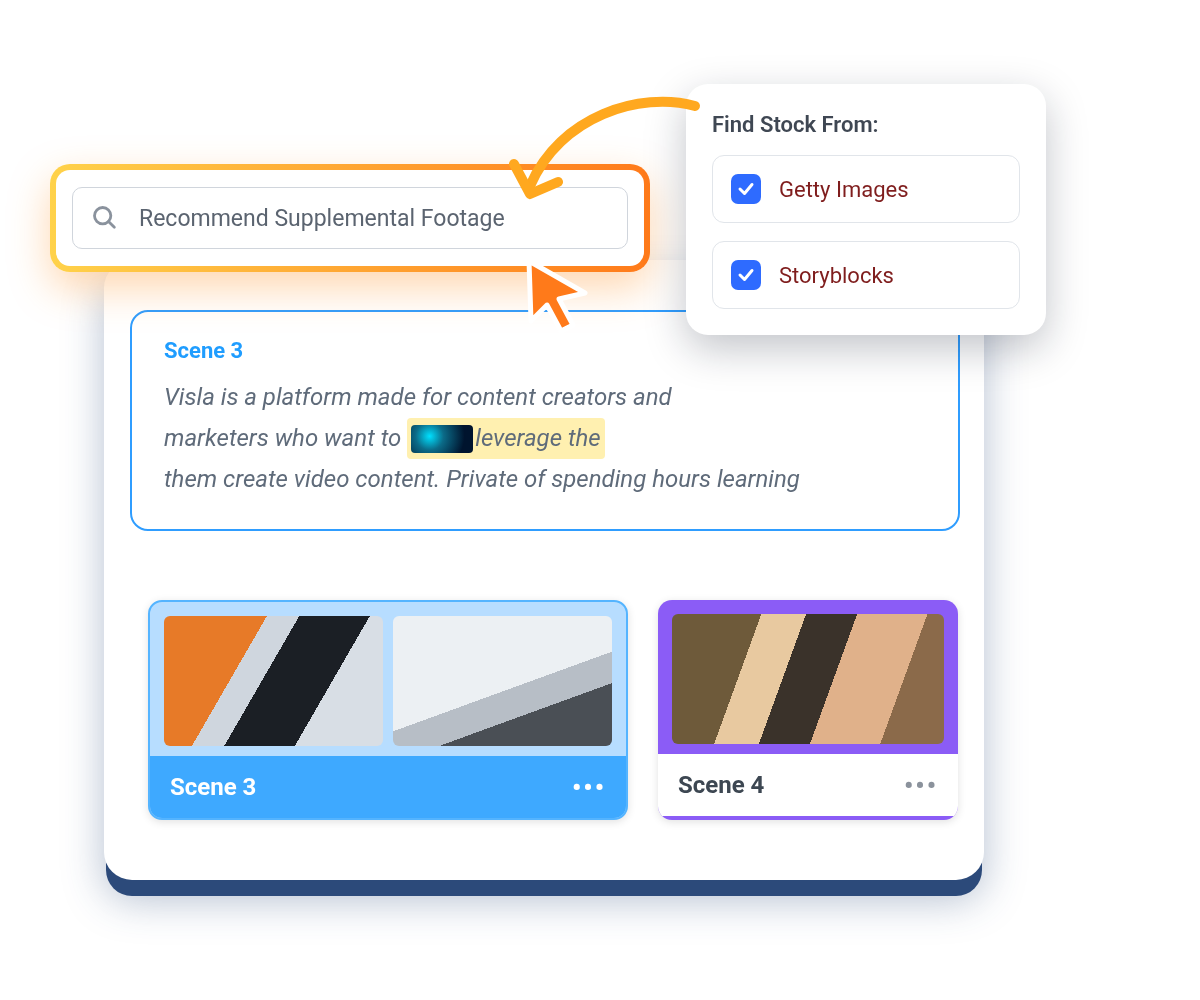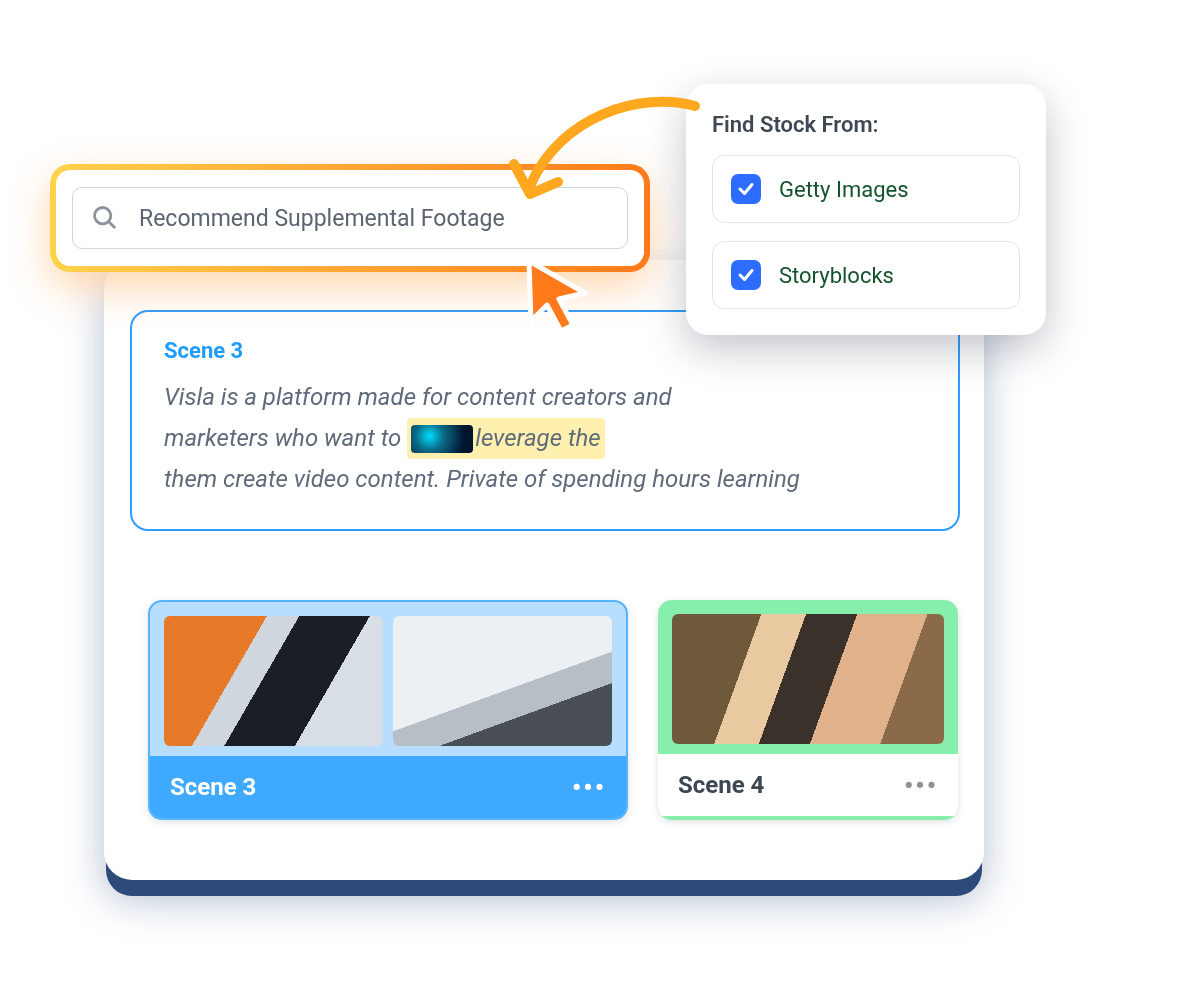--- a/index.html
+++ b/index.html
@@ -111,21 +111,21 @@
     align-items: center;
     justify-content: space-between;
     background: #3ea9ff;
     color: #fff;
     padding: 16px 20px;
     font-size: 24px;
     font-weight: 700;
   }
   .card-4 {
     width: 300px;
-    background: #86efac;
+    background: #8b5cf6;
   }
   .card-4 .thumb-single {
     margin: 14px 14px 10px 14px;
     height: 130px;
     border-radius: 6px;
     background: linear-gradient(110deg, #6e5a3a 0 28%, #e8c9a0 28% 42%, #3a322a 42% 58%, #e0b18a 58% 80%, #8b6a4a 80%);
   }
   .card-4 .footer {
     display: flex;
     align-items: center;
@@ -235,21 +235,21 @@
     border-radius: 7px;
     background: #2e6bff;
     display: flex;
     align-items: center;
     justify-content: center;
     flex-shrink: 0;
   }
   .chk svg { display:block; }
   .option-label {
     font-size: 22px;
-    color: #14532d;
+    color: #7f1d1d;
   }
 </style>
 </head>
 <body>
 
 <div class="stage">
 
   <div class="main-card"></div>
 
   <div class="scene-block">

